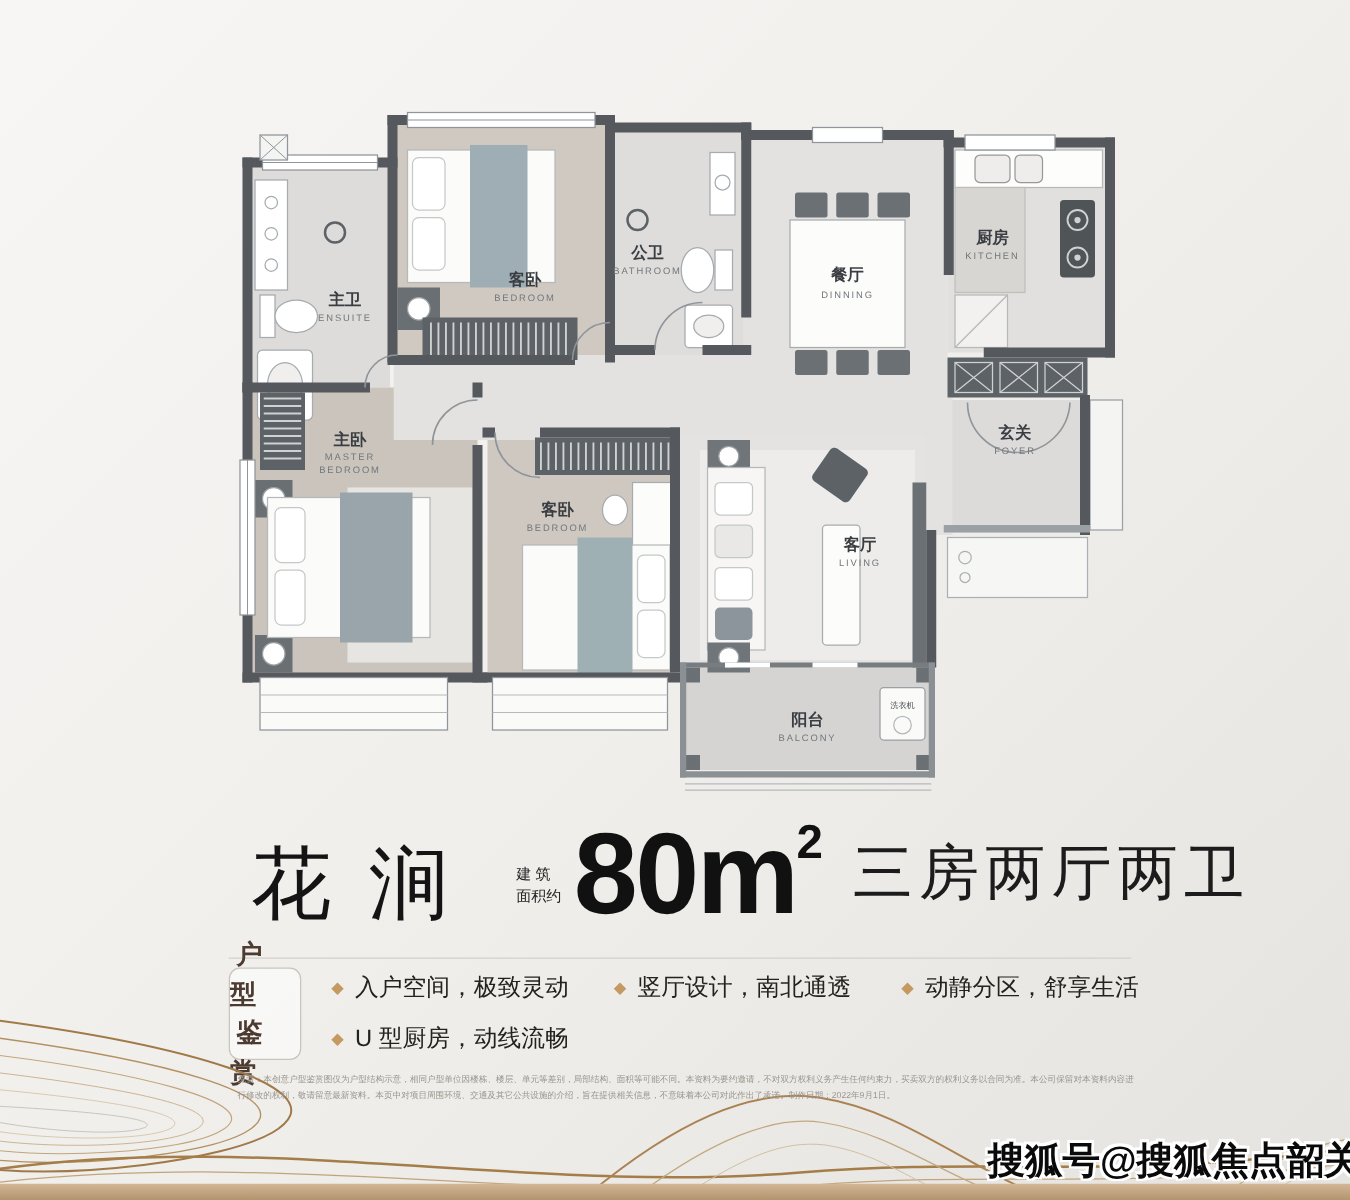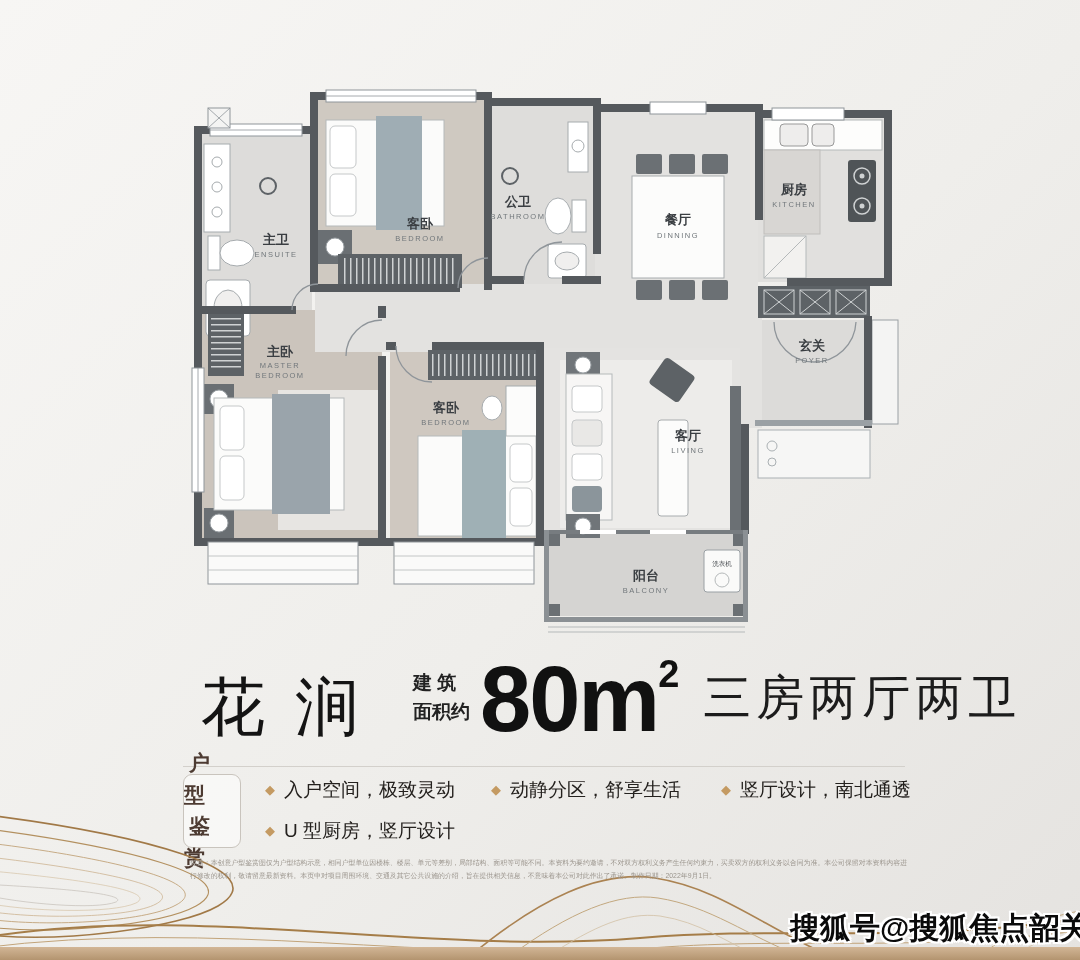--- a/index.html
+++ b/index.html
@@ -10,21 +10,21 @@
   .plan{position:absolute;left:180px;top:68px;width:750px;height:585px;}
   .plan text{font-family:"Liberation Sans",sans-serif;}
   .cn{font-size:13px;font-weight:bold;fill:#3a3e42;}
   .en{font-size:7.5px;fill:#71777b;letter-spacing:1.5px;}
   .tiny{font-size:6.5px;fill:#4a4e52;}
   
   .title-row{position:absolute;left:183px;top:658px;width:740px;display:flex;align-items:flex-end;}
   .t-name{font-family:"Liberation Serif",serif;font-size:64px;font-weight:400;letter-spacing:30px;
           line-height:1;color:#141414;white-space:nowrap;margin-left:18px;}
   .t-divider{width:3px;height:80px;background:#cf9a66;margin:0 30px 2px -6px;}
-  .t-arealabel{font-size:19px;color:#222;line-height:1.5;margin:0 10px 14px 0;font-weight:bold;white-space:nowrap;}
+  .t-arealabel{font-size:12px;color:#222;line-height:1.5;margin:0 10px 14px 0;font-weight:normal;white-space:nowrap;}
   .t-big{font-size:92px;font-weight:700;line-height:.88;color:#111;letter-spacing:-2px;white-space:nowrap;}
   .t-sup{font-size:38px;position:relative;top:-44px;letter-spacing:0;}
   .t-layout{font-size:48px;color:#1c1c1c;letter-spacing:5px;margin:0 0 10px 24px;font-weight:500;white-space:nowrap;}
   .sep-line{position:absolute;left:183px;top:766px;width:722px;height:1px;background:#d3d0cb;}
   
   .features{position:absolute;left:183px;top:774px;display:flex;}
   .badge{width:56px;height:72px;border:1px solid #c9c4bd;border-radius:9px;background:rgba(255,255,255,.55);
          display:flex;flex-direction:column;align-items:flex-end;justify-content:center;
          font-family:"Liberation Serif",serif;font-size:21px;font-weight:700;letter-spacing:5px;
          color:#4d3b32;line-height:1.5;text-indent:5px;}
@@ -288,23 +288,23 @@
   </div>
   <div class="sep-line"></div>
 
   <div class="features">
     <div class="badge">
       <span>户型</span>
       <span>鉴赏</span>
     </div>
     <div class="feature-grid">
       <div class="feature-item"><span class="diamond">◆</span><span>入户空间，极致灵动</span></div>
+      <div class="feature-item"><span class="diamond">◆</span><span>竖厅设计，南北通透</span></div>
       <div class="feature-item"><span class="diamond">◆</span><span>动静分区，舒享生活</span></div>
-      <div class="feature-item"><span class="diamond">◆</span><span>竖厅设计，南北通透</span></div>
-      <div class="feature-item"><span class="diamond">◆</span><span>U 型厨房，竖厅设计</span></div>
+      <div class="feature-item"><span class="diamond">◆</span><span>U 型厨房，动线流畅</span></div>
     </div>
   </div>
 
   <div class="disclaimer">免责：本创意户型鉴赏图仅为户型结构示意，相同户型单位因楼栋、楼层、单元等差别，局部结构、面积等可能不同。本资料为要约邀请，不对双方权利义务产生任何约束力，买卖双方的权利义务以合同为准。本公司保留对本资料内容进行修改的权利，敬请留意最新资料。本页中对项目周围环境、交通及其它公共设施的介绍，旨在提供相关信息，不意味着本公司对此作出了承诺。制作日期：2022年9月1日。</div>
 
   <svg class="waves" viewBox="0 0 1080 150" preserveAspectRatio="none">
     <g fill="none">
       <path d="M-20,8 C140,28 280,64 218,100 C180,122 60,138 -20,128" stroke="#a17947" stroke-width="1.6"></path>
       <path d="M-20,22 C120,40 250,70 196,100 C162,119 50,130 -20,120" stroke="#b3905f" stroke-width="1.1"></path>
       <path d="M-20,36 C100,50 220,76 176,99 C146,116 42,122 -20,112" stroke="#c2a47a" stroke-width="0.9"></path>

